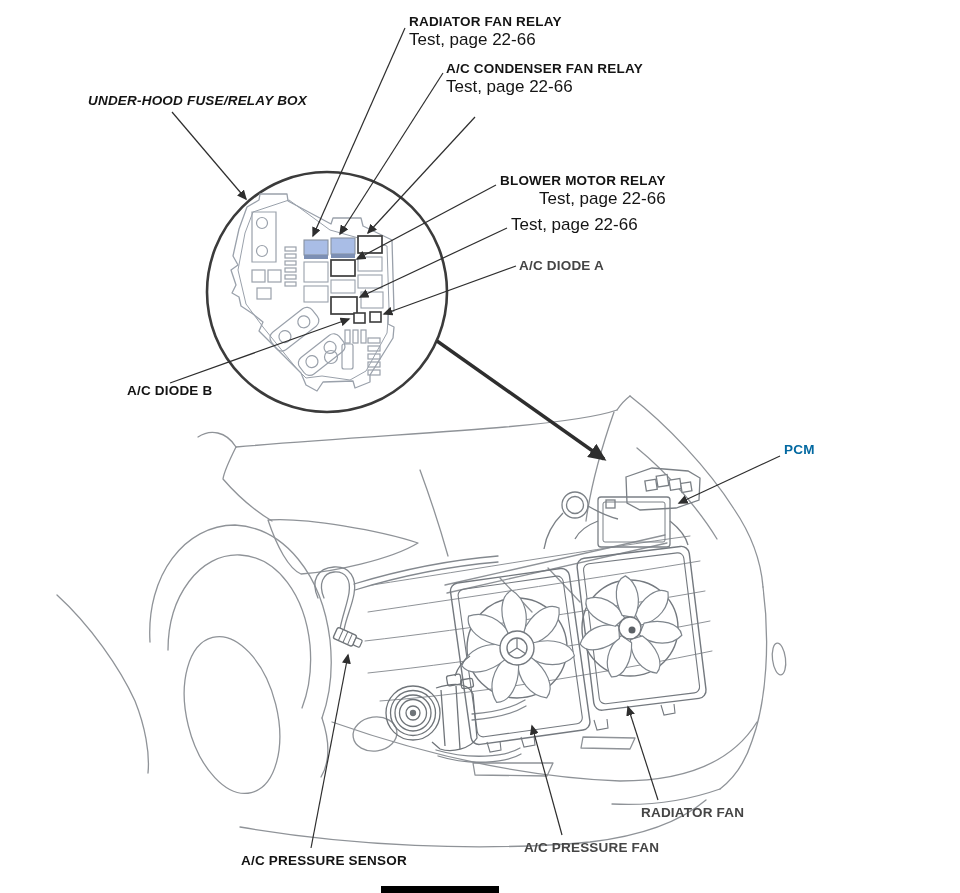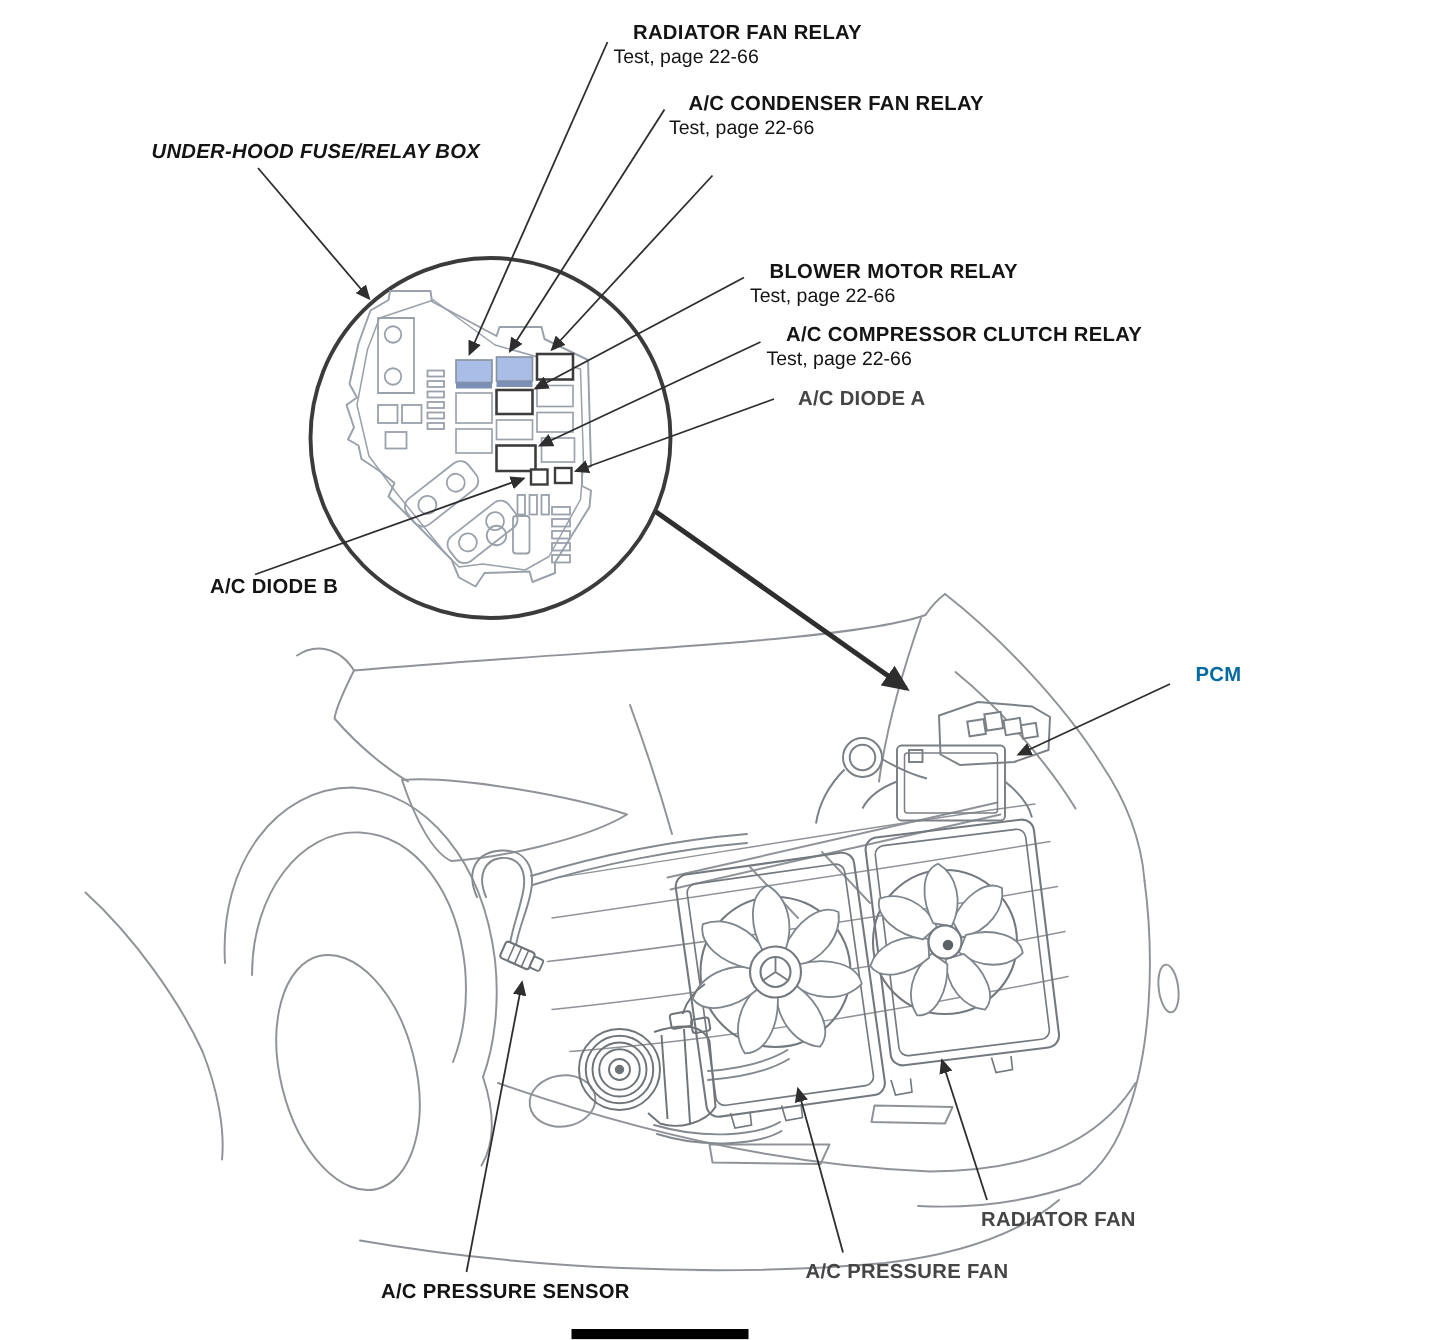--- a/index.html
+++ b/index.html
@@ -1,21 +1,21 @@
 <!DOCTYPE html>
 <html><head>
 <meta charset="utf-8">
 <style>
   html,body{margin:0;padding:0;background:#ffffff;}
   .stage{position:relative;width:960px;height:893px;background:#ffffff;overflow:hidden;
          font-family:"Liberation Sans", sans-serif;}
   .stage svg{position:absolute;left:0;top:0;}
   .lbl{position:absolute;white-space:nowrap;line-height:1.22;}
-  .lbl .t{font-weight:bold;font-size:13.5px;letter-spacing:.2px;display:block;margin-left:13px;}
-  .lbl .s{font-weight:normal;font-size:13px;display:block;}
+  .lbl .t{font-weight:bold;font-size:13.5px;letter-spacing:.2px;display:block;}
+  .lbl .s{font-weight:normal;font-size:17px;display:block;}
   .lbl-black{color:#141414;}
   .lbl-gray{color:#454545;}
   .lbl-dgray{color:#0369a1;}
 </style>
 </head>
 <body>
 
 <div class="stage">
 
 <svg width="960" height="893" viewBox="0 0 960 893">
@@ -276,27 +276,26 @@
   <span class="t">RADIATOR FAN RELAY</span>
   <span class="s">Test, page 22-66</span>
 </div>
 
 <div class="lbl lbl-black" style="left:446px;top:61px;">
   <span class="t">A/C CONDENSER FAN RELAY</span>
   <span class="s">Test, page 22-66</span>
 </div>
 
 
-<div class="lbl lbl-black" style="left:500px;top:173px;">
+<div class="lbl lbl-black" style="left:500px;top:173px;text-align:right;">
   <span class="t">BLOWER MOTOR RELAY</span>
   <span class="s">Test, page 22-66</span>
 </div>
 
 <div class="lbl lbl-black" style="left:511px;top:215px;">
-  <span class="t">A/C COMPRESSOR CLUTCH RELAY</span>
   <span class="s">Test, page 22-66</span>
 </div>
 
 <div class="lbl lbl-gray" style="left:519px;top:258px;">
   <span class="t">A/C DIODE A</span>
 </div>
 
 <div class="lbl lbl-black" style="left:88px;top:93px;font-style:italic;">
   <span class="t">UNDER-HOOD FUSE/RELAY BOX</span>
 </div>

